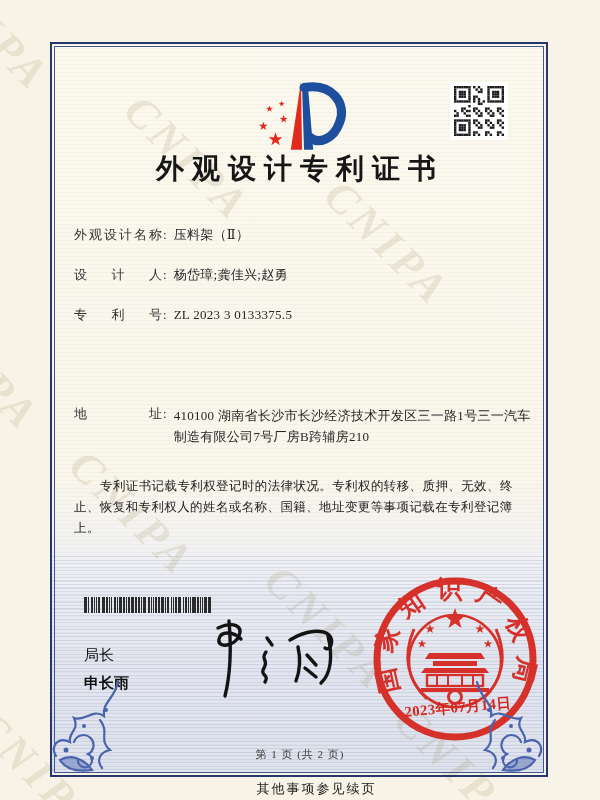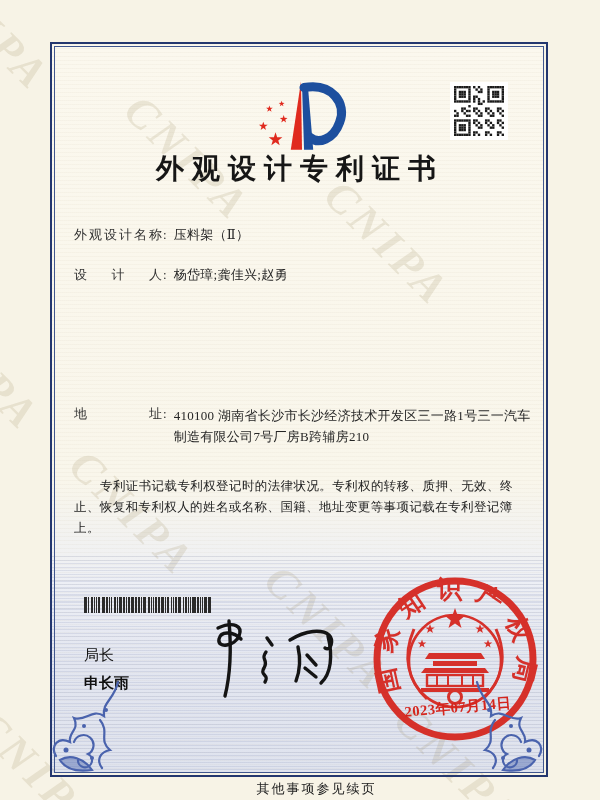--- a/index.html
+++ b/index.html
@@ -280,20 +280,23 @@
       </svg>
 
     <div class="title">外观设计专利证书</div>
 
     <div class="row" style="top:226px">
       <span class="flabel">外观设计名称</span><span class="fcolon">:</span><span class="fvalue">压料架（Ⅱ）</span>
     </div>
     <div class="row" style="top:266px">
       <span class="flabel">设计人</span><span class="fcolon">:</span><span class="fvalue">杨岱璋;龚佳兴;赵勇</span>
     </div>
+    <div class="row" style="top:306px">
+      <span class="flabel">专利号</span><span class="fcolon">:</span><span class="fvalue">ZL 2023 3 0133375.5</span>
+    </div>
     <div class="row addr" style="top:405px">
       <span class="flabel">地址</span><span class="fcolon">:</span><span class="fvalue">410100 湖南省长沙市长沙经济技术开发区三一路1号三一汽车制造有限公司7号厂房B跨辅房210</span>
     </div>
 
     <div class="paras">
       <p>专利证书记载专利权登记时的法律状况。专利权的转移、质押、无效、终止、恢复和专利权人的姓名或名称、国籍、地址变更等事项记载在专利登记簿上。</p>
     </div>
 
     <div class="barcode" id="barcode">
         <span style="width: 3.3px;"></span>
@@ -407,15 +410,16 @@
         <path d="M20,80 C30,74 44,78 52,90 C38,92 26,90 20,80 Z" fill="#4a63ad" fill-opacity="0.45"></path>
       </g>
       <g fill="#4a63ad">
         <circle cx="66" cy="30" r="2"></circle>
           <circle cx="44" cy="46" r="2"></circle>
         <circle cx="26" cy="70" r="2.5"></circle>
           <circle cx="52" cy="78" r="2"></circle>
       </g>
     </svg>
 
+    <div class="page-info">第 1 页 (共 2 页)</div>
     <div class="cont-note">其他事项参见续页</div>
   </div>
 </div>
 
 </body></html>

